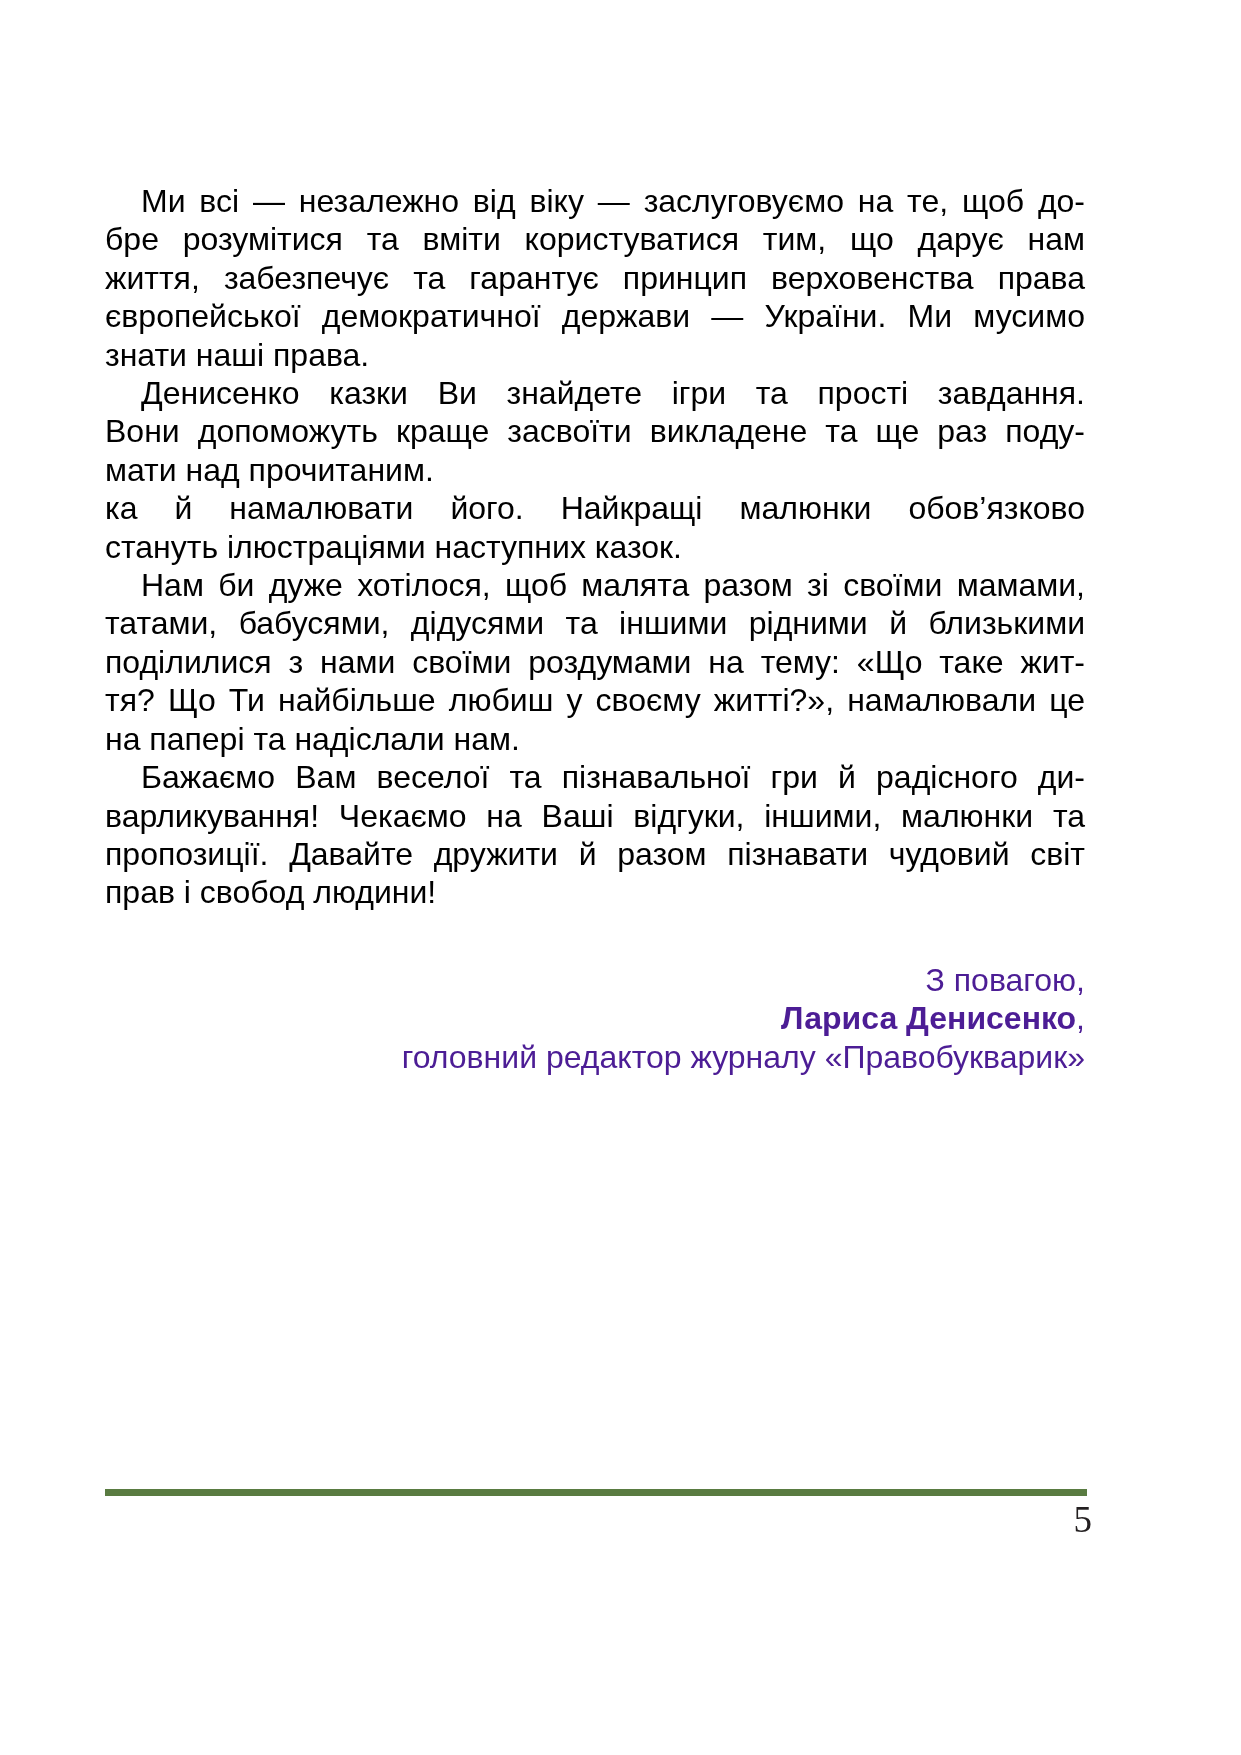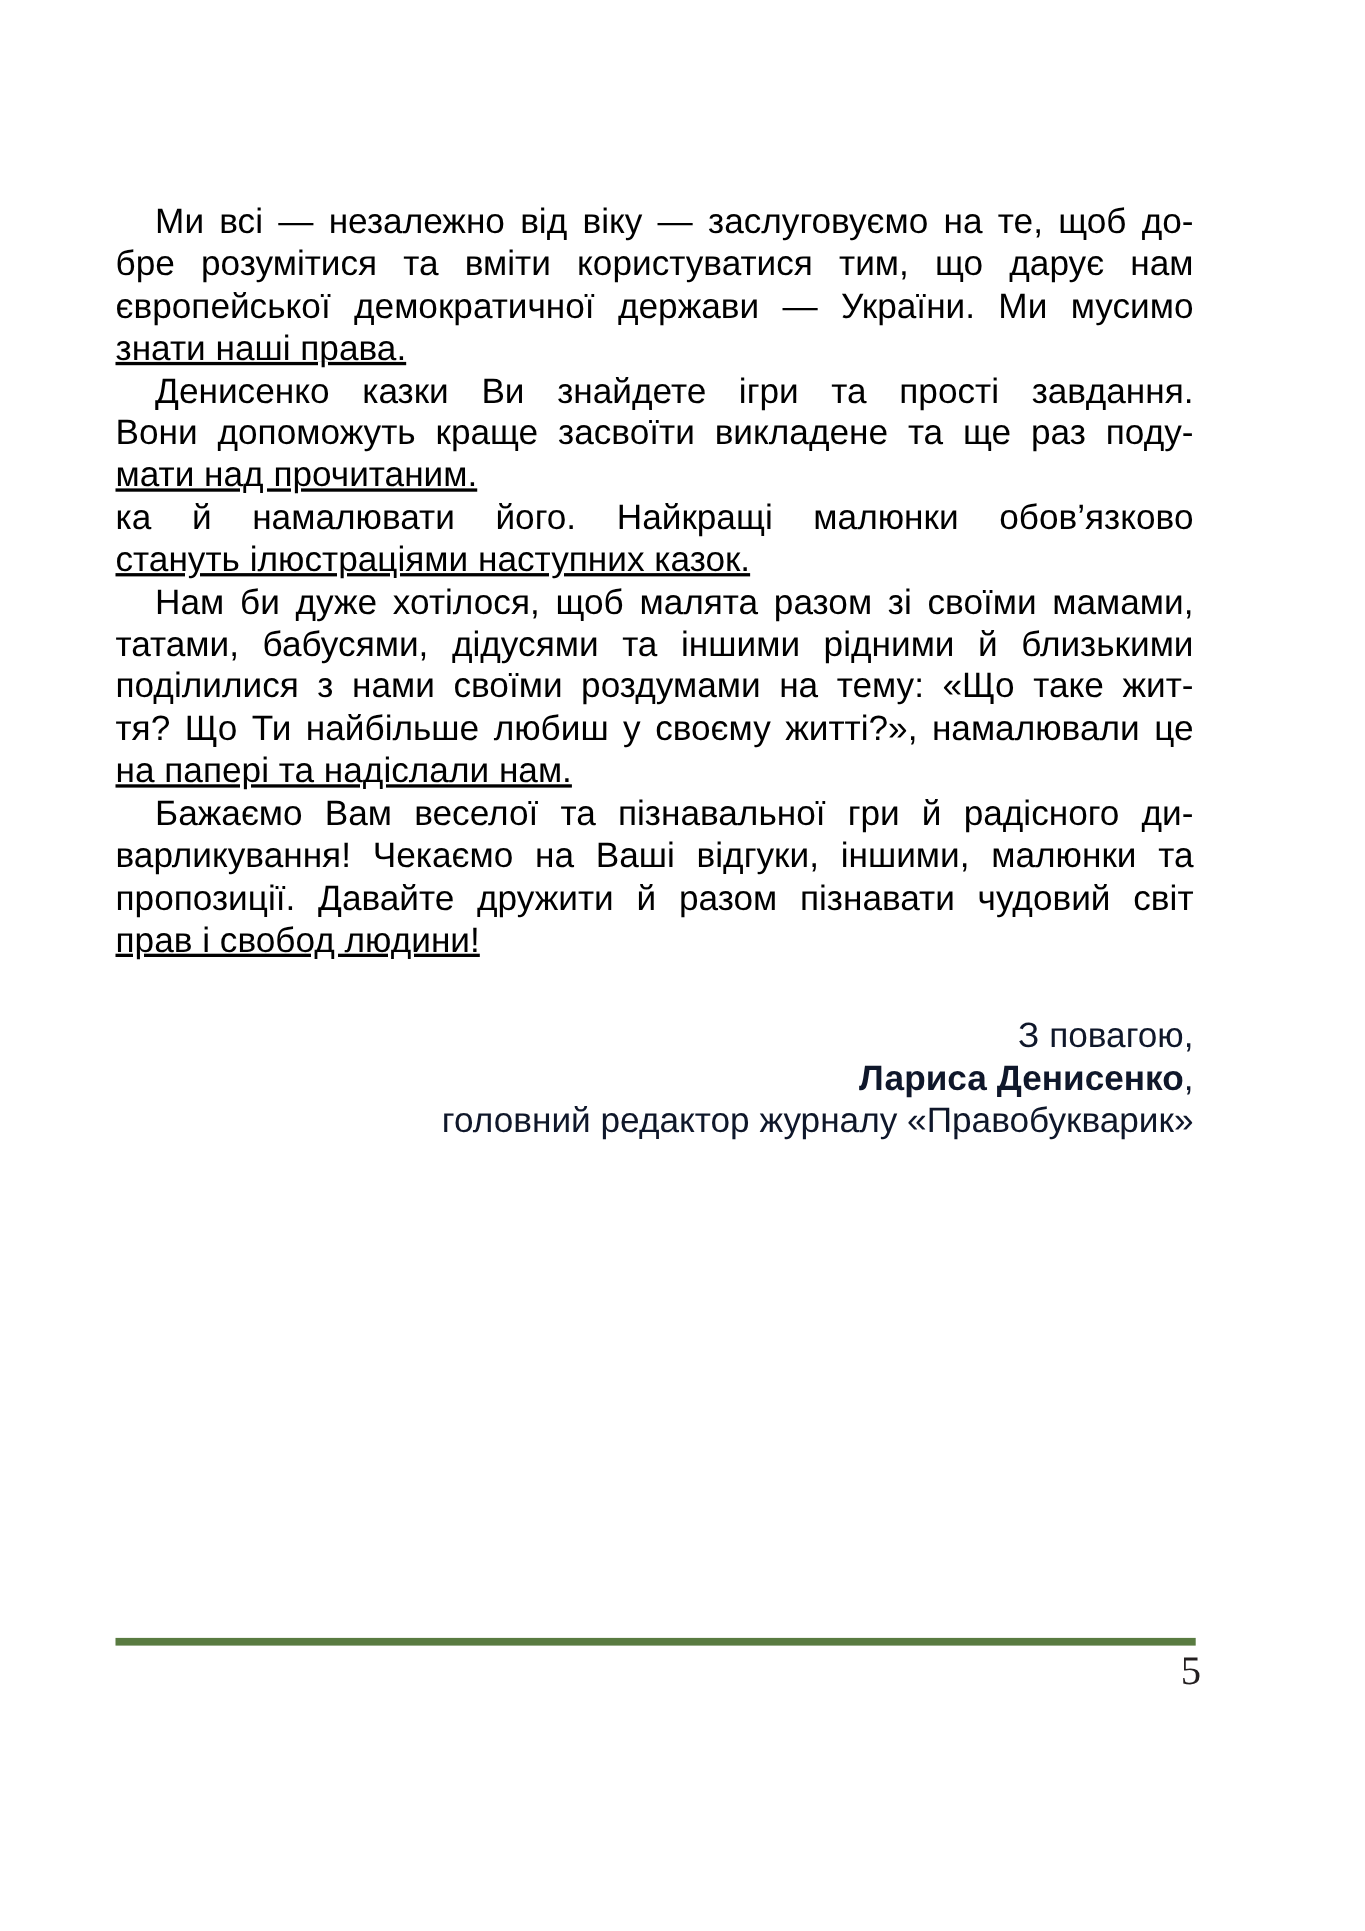--- a/index.html
+++ b/index.html
@@ -29,32 +29,31 @@
     text-align-last: justify;
     white-space: normal;
     color: #000000;
   }
   .line.indent {
     text-indent: 36px;
   }
   .line.plast {
     text-align: right;
     text-align-last: left;
-    text-decoration: underline;
   }
   .signature {
     margin-top: 49px;
     text-align: right;
   }
   .sig-line {
     font-size: 32px;
     line-height: 38.4px;
     text-align: right;
     text-align-last: right;
-    color: #0f172a;
+    color: #4c1d95;
   }
   .sig-name {
     font-weight: bold;
   }
   .rule {
     position: absolute;
     left: 105px;
     top: 1489px;
     width: 982px;
     height: 7px;
@@ -75,20 +74,21 @@
 </head>
 <body>
 
 <div class="page">
 
   <div class="text-block">
 
     <div>
       <div class="line indent">Ми всі — незалежно від віку — заслуговуємо на те, щоб до-</div>
       <div class="line">бре розумітися та вміти користуватися тим, що дарує нам</div>
+      <div class="line">життя, забезпечує та гарантує принцип верховенства права</div>
       <div class="line">європейської демократичної держави — України. Ми мусимо</div>
       <div class="line plast">знати наші права.</div>
     </div>
 
     <div>
       <div class="line indent">Денисенко казки Ви знайдете ігри та прості завдання.</div>
       <div class="line">Вони допоможуть краще засвоїти викладене та ще раз поду-</div>
       <div class="line plast">мати над прочитаним.</div>
     </div>
 

